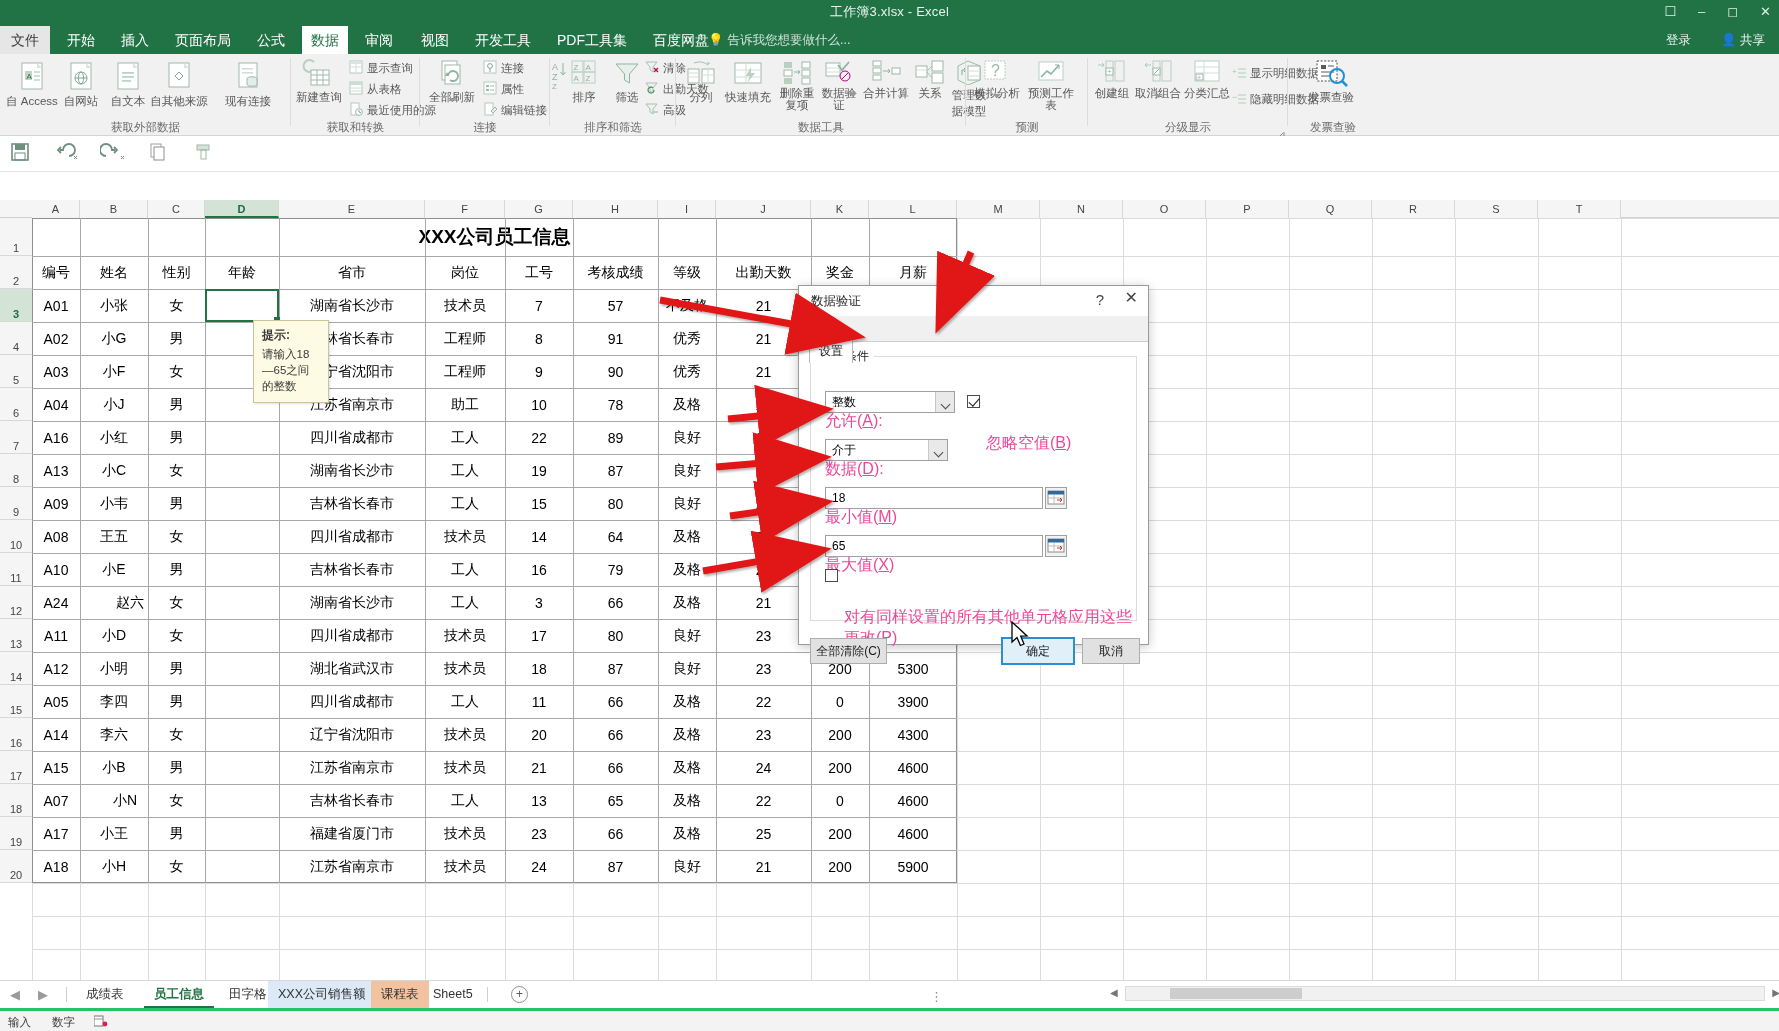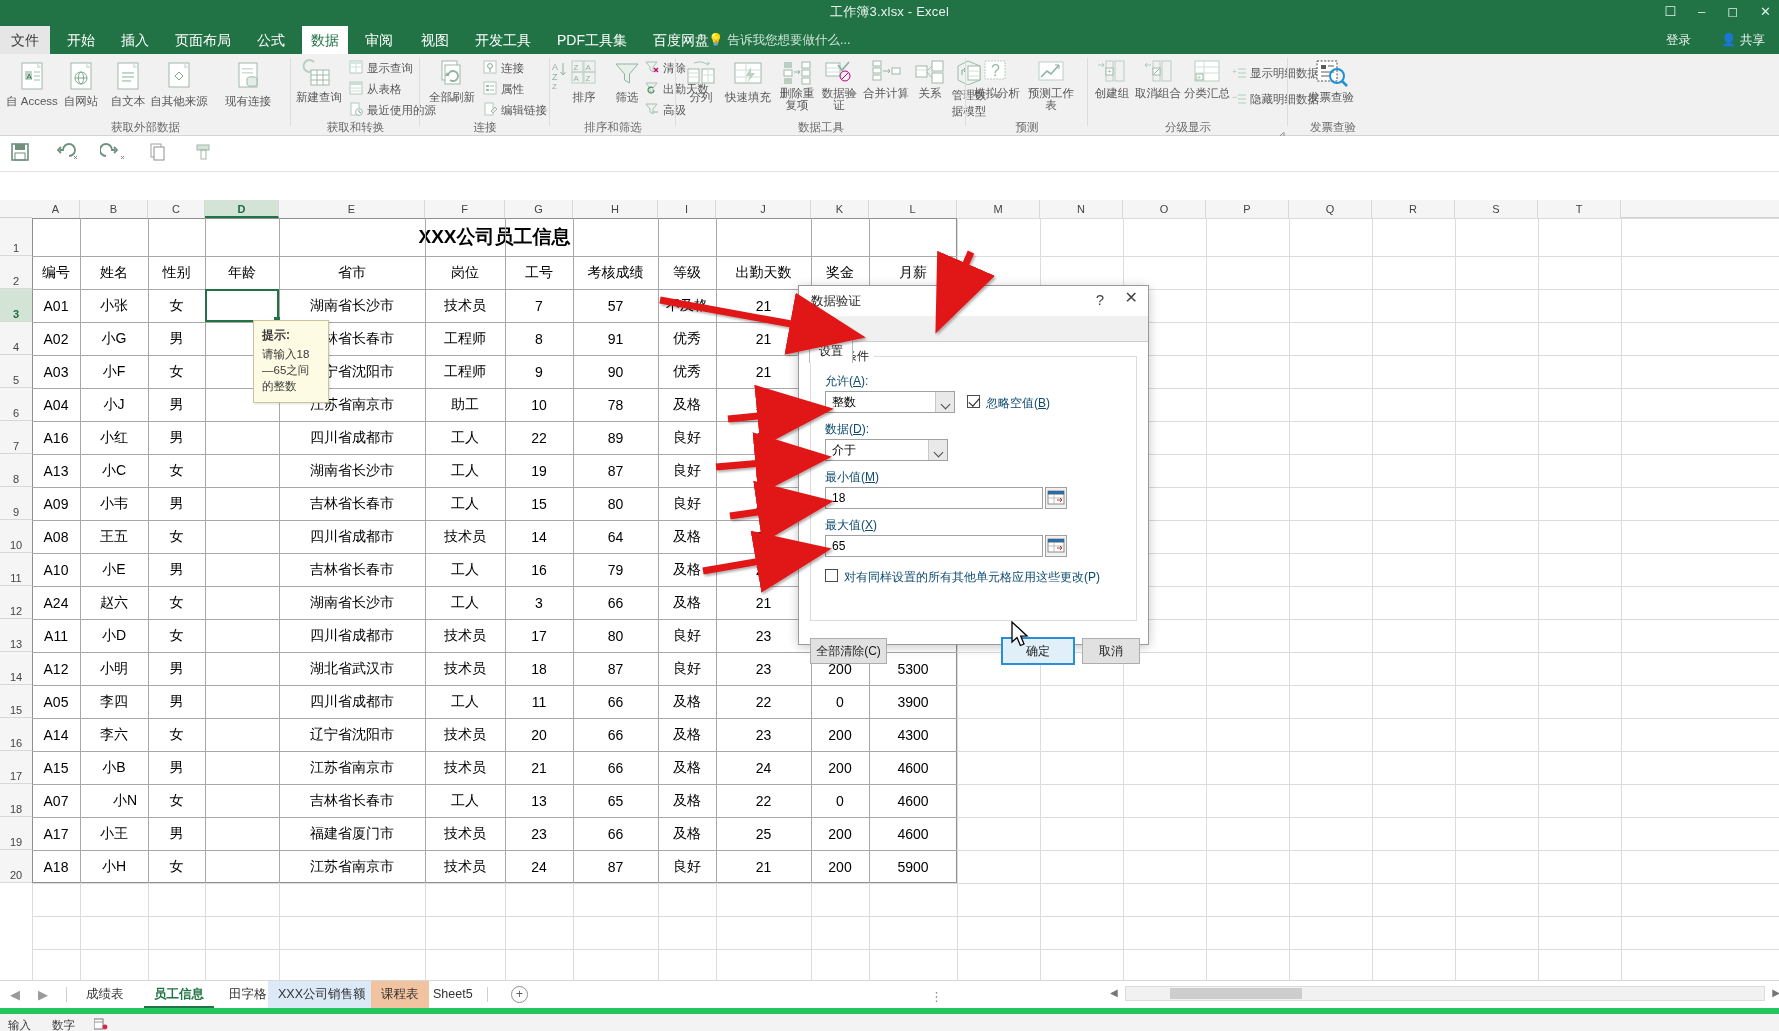--- a/index.html
+++ b/index.html
@@ -123,21 +123,21 @@
   .tabstrip { position:absolute; left:0; top:30px; width:100%; height:25px;margin-top:22px; }
   .dtab { position:absolute; top:3px; height:22px; line-height:21px; font-size:12px; color:#1b1b1b;
           background:#eaeaea; border:1px solid #cfcfcf; border-bottom:none; padding:0 9px; }
   .dtab.active { background:#fff; top:0; height:25px; line-height:24px; border-color:#b9b9b9; z-index:2;}
   .dlg-body { position:absolute; left:0; top:55px; width:100%; bottom:0; background:#fff;
               border-top:1px solid #cfcfcf; }
   .fs { position:absolute; left:11px; top:14px; right:11px; height:265px;
         border:1px solid #dcdcdc; }
   .fs-lg { position:absolute; left:5px; top:-9px; background:#fff; padding:0 5px;
            font-size:12px; color:#1b1b1b; }
-  .flabel { position:absolute; font-size:12px; color:#0c4a6e; }
+  .flabel { position:absolute; font-size:16px; color:#ec4899;margin-top:38px; }
   .flabel u { text-decoration:underline; }
   .combo { position:absolute; height:22px; border:1px solid #a0a0a0; background:#fff;
            font-size:12px; color:#000; line-height:20px; padding-left:6px; }
   .combo .arrow { position:absolute; right:0; top:0; width:19px; height:20px; background:#e9e9e9;
                   border-left:1px solid #c8c8c8; }
   .combo .arrow:after { content:''; position:absolute; left:6px; top:9px; width:6px; height:6px;
                         border-right:1.4px solid #4a4a4a; border-bottom:1.4px solid #4a4a4a;
                         transform:rotate(45deg); }
   .txtin { position:absolute; height:22px; border:1px solid #a0a0a0; background:#fff;
            font-size:12px; color:#000; line-height:20px; padding-left:6px; }
@@ -173,21 +173,21 @@
           border-radius:50%; color:#5a5a5a; font-size:12px; text-align:center; line-height:15px; }
   .hscroll { position:absolute; right:14px; top:5px; width:640px; height:15px;
              background:#f1f1f1; border:1px solid #dcdcdc; }
   .hscroll .thumb { position:absolute; left:44px; top:1px; width:132px; height:11px; background:#cdcdcd; }
   .hs-l { position:absolute; left:-16px; top:0; font-size:10px; color:#757575; }
   .hs-r { position:absolute; right:-16px; top:0; font-size:10px; color:#757575; }
   .dots3 { position:absolute; left:930px; top:8px; font-size:13px; color:#8f8f8f; letter-spacing:2px; }
 
   
   .statusbar { position:absolute; left:0; top:1008px; width:1779px; height:23px;
-               background:#f3f3f3; border-top:6px solid #22c55e; }
+               background:#f3f3f3; border-top:3px solid #22c55e; }
   .sb-item { position:absolute; top:4px; font-size:11.5px; color:#3b3b3b; }
 </style>
 </head>
 <body>
 
 <div id="app">
 
   <div class="titlebar">
     <div class="title">工作簿3.xlsx - Excel</div>
     <div class="win-btns">
@@ -885,21 +885,21 @@
         <div class="cell" style="left: 0px; top: 335px; width: 48px; height: 33px; justify-content: center;">A10</div>
         <div class="cell" style="left: 48px; top: 335px; width: 68px; height: 33px; justify-content: center;">小E</div>
         <div class="cell" style="left: 116px; top: 335px; width: 57px; height: 33px; justify-content: center;">男</div>
         <div class="cell" style="left: 247px; top: 335px; width: 146px; height: 33px; justify-content: center;">吉林省长春市</div>
         <div class="cell" style="left: 393px; top: 335px; width: 80px; height: 33px; justify-content: center;">工人</div>
         <div class="cell" style="left: 473px; top: 335px; width: 68px; height: 33px; justify-content: center;">16</div>
         <div class="cell" style="left: 541px; top: 335px; width: 85px; height: 33px; justify-content: center;">79</div>
         <div class="cell" style="left: 626px; top: 335px; width: 58px; height: 33px; justify-content: center;">及格</div>
         <div class="cell" style="left: 684px; top: 335px; width: 95px; height: 33px; justify-content: center;">22</div>
         <div class="cell" style="left: 0px; top: 368px; width: 48px; height: 33px; justify-content: center;">A24</div>
-        <div class="cell" style="left: 48px; top: 368px; width: 68px; height: 33px; justify-content: center;">赵六</div>
+        <div class="cell" style="left: 64px; top: 368px; width: 68px; height: 33px; justify-content: center;">赵六</div>
         <div class="cell" style="left: 116px; top: 368px; width: 57px; height: 33px; justify-content: center;">女</div>
         <div class="cell" style="left: 247px; top: 368px; width: 146px; height: 33px; justify-content: center;">湖南省长沙市</div>
         <div class="cell" style="left: 393px; top: 368px; width: 80px; height: 33px; justify-content: center;">工人</div>
         <div class="cell" style="left: 473px; top: 368px; width: 68px; height: 33px; justify-content: center;">3</div>
         <div class="cell" style="left: 541px; top: 368px; width: 85px; height: 33px; justify-content: center;">66</div>
         <div class="cell" style="left: 626px; top: 368px; width: 58px; height: 33px; justify-content: center;">及格</div>
         <div class="cell" style="left: 684px; top: 368px; width: 95px; height: 33px; justify-content: center;">21</div>
         <div class="cell" style="left: 0px; top: 401px; width: 48px; height: 33px; justify-content: center;">A11</div>
         <div class="cell" style="left: 48px; top: 401px; width: 68px; height: 33px; justify-content: center;">小D</div>
         <div class="cell" style="left: 116px; top: 401px; width: 57px; height: 33px; justify-content: center;">女</div>

